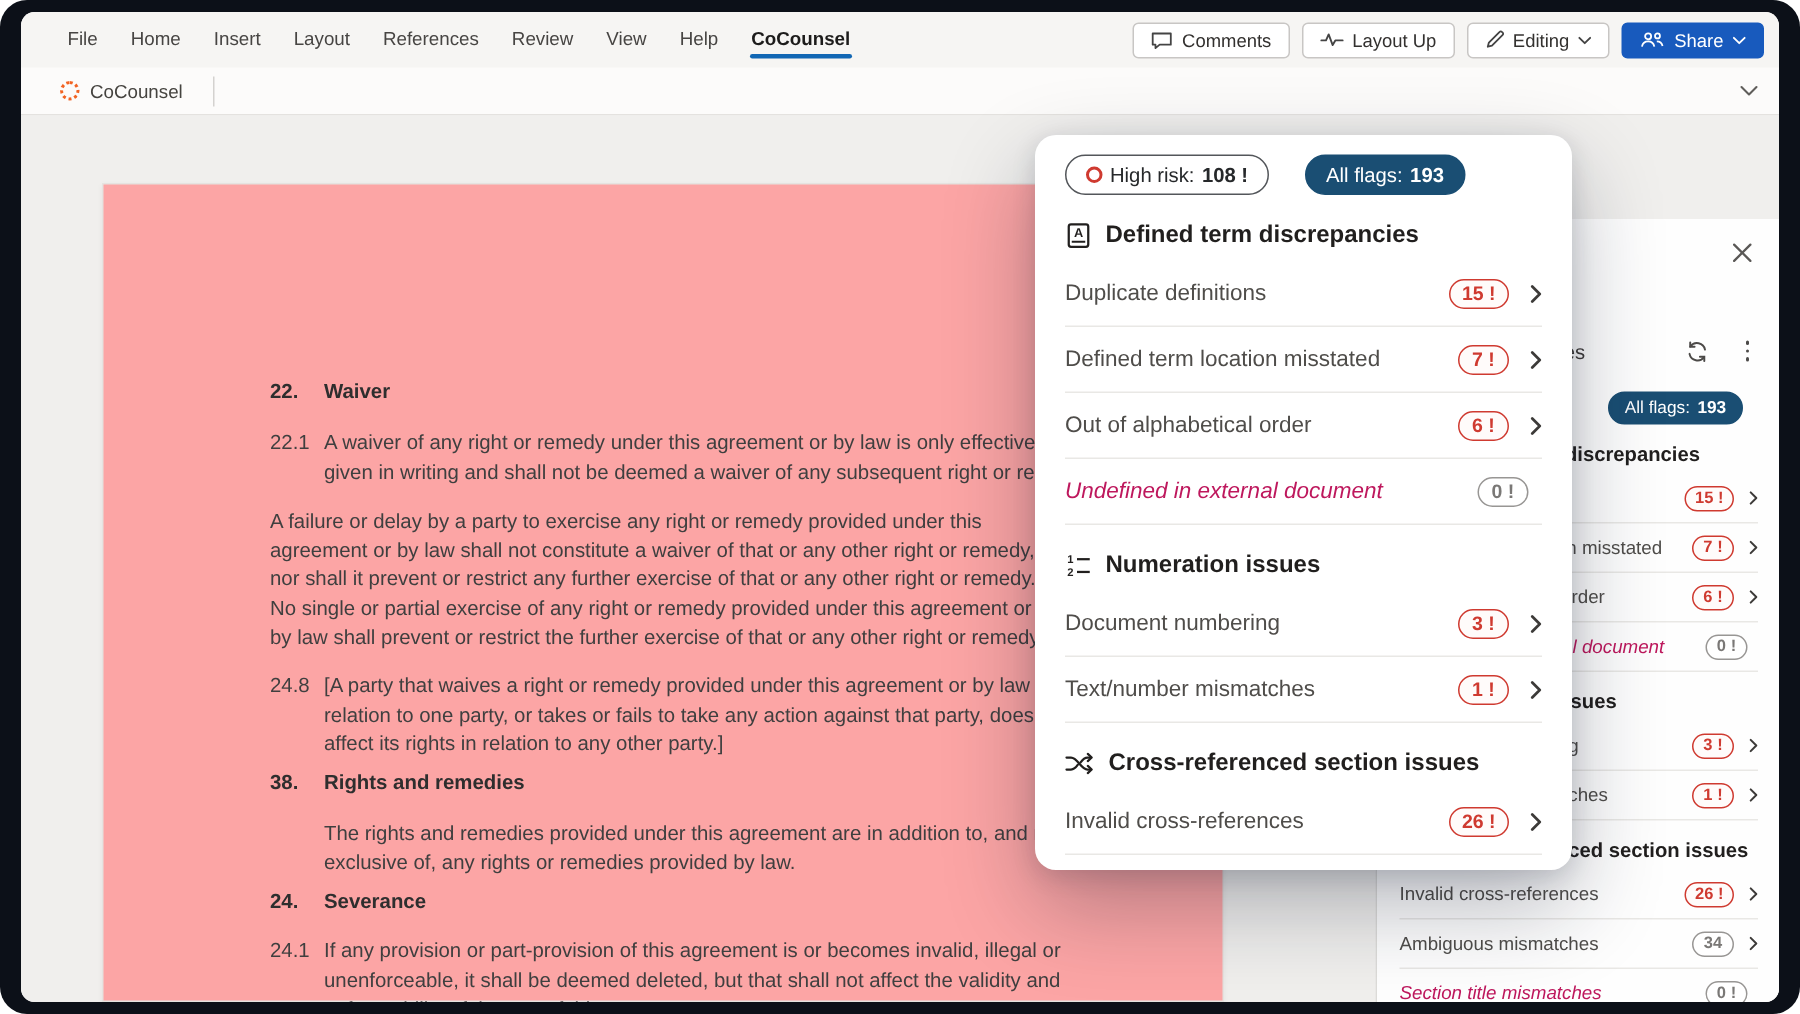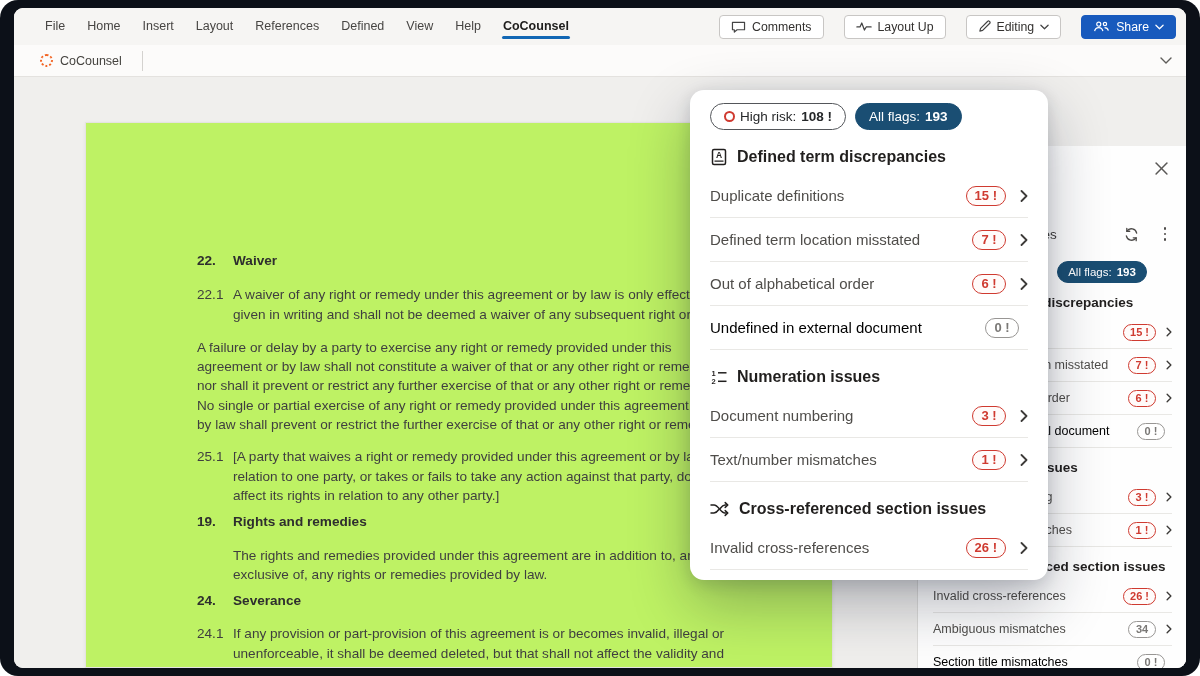--- a/index.html
+++ b/index.html
@@ -7,36 +7,36 @@
   .stage { position:relative; width:1200px; height:676px; overflow:hidden; background:#fff; }
   .frame { position:absolute; inset:0; background:#0c1018; border-radius:18px; }
   .window { position:absolute; left:14px; top:8px; width:1172px; height:660px; background:#f6f5f3; border-radius:9px; overflow:hidden; }
 
   
   .menubar { position:absolute; left:0; top:0; width:100%; height:37px; background:#f6f5f3; display:flex; align-items:center; justify-content:space-between; padding:0 10px 0 22px; }
   .tabs { display:flex; align-items:center; gap:4px; }
   .tab { font-size:12.5px; color:#474543; padding:5px 9px 7px; position:relative; cursor:default; }
   .tab.active { font-weight:700; color:#1d1c1b; }
   .tab.active::after { content:""; position:absolute; left:8px; right:8px; bottom:1px; height:2.5px; background:#1267b4; border-radius:2px; }
-  .actions { display:flex; align-items:center; gap:20px; }
+  .actions { display:flex; align-items:center; gap:8px; }
   .btn { display:inline-flex; align-items:center; gap:6px; height:24px; padding:0 11px; background:#fff; border:1px solid #c8c6c4; border-radius:4px; font-size:12.3px; color:#33312f; }
   .btn svg { display:block; }
   .btn.share { background:#185abd; border-color:#185abd; color:#ffffff; }
 
   
   .ribbon { position:absolute; left:0; top:37px; width:100%; height:32px; background:#fcfbfa; border-bottom:1px solid #e4e2df; display:flex; align-items:center; padding:0 14px 0 18px; }
   .cc-btn { display:inline-flex; align-items:center; gap:7px; font-size:12.5px; color:#45433f; padding:4px 8px; border-radius:3px; }
   .logo-ring { width:13px; height:13px; border:2px dotted #f26322; border-radius:50%; display:inline-block; }
   .vdiv { width:1px; height:20px; background:#d4d2cf; margin-left:12px; }
   .ribbon-spacer { flex:1; }
   .ribbon-chevron { color:#5f5d5a; display:flex; }
 
   
   .canvas { position:absolute; left:0; top:69px; width:100%; height:591px; background:#f0efed; }
-  .page { position:absolute; left:71px; top:45px; width:748px; height:546px; background:#bef264; border:1px solid #e5e3e0; box-shadow:0 1px 4px rgba(0,0,0,.05); }
+  .page { position:absolute; left:54px; top:45px; width:748px; height:546px; background:#fca5a5; border:1px solid #e5e3e0; box-shadow:0 1px 4px rgba(0,0,0,.05); }
   .doc { padding:128px 20px 0 111px; color:#3f3f3f; font-size:13.6px; line-height:19.3px; }
   .doc .block { display:flex; }
   .doc .num { width:36px; flex:0 0 36px; }
   .doc .txt { white-space:pre-line; max-width:600px; }
   .doc .heading .num, .doc .heading .txt { font-weight:700; color:#2e2e2e; }
   .doc .block:nth-child(1){margin-top:0}
   .doc .block:nth-child(2){margin-top:15px}
   .doc .block:nth-child(3){margin-top:14px}
   .doc .block:nth-child(4){margin-top:13px}
   .doc .block:nth-child(5){margin-top:7px}
@@ -49,32 +49,32 @@
   .sb-header { display:flex; align-items:center; justify-content:space-between; padding:11px 14px 0 15px; }
   .sb-title { display:flex; align-items:center; gap:7px; font-size:13px; font-weight:700; color:#3a3836; }
   .icon-btn { display:flex; align-items:center; justify-content:center; width:22px; height:22px; border-radius:3px; color:#555; }
   .sb-tools { display:flex; align-items:center; margin:44px 14px 0 15px; }
   .sb-tools .pt { flex:1; font-size:13.5px; color:#3d3b39; white-space:nowrap; overflow:hidden; }
   .sb-tools .tool-gap { display:flex; gap:16px; align-items:center; }
   .kebab { display:flex; flex-direction:column; gap:2.6px; align-items:center; width:14px; }
   .kebab i { width:2.8px; height:2.8px; border-radius:50%; background:#4c4a48; }
 
   
-  .pills { display:flex; align-items:center; gap:9px; }
+  .pills { display:flex; align-items:center; gap:24px; }
   .pill { display:inline-flex; align-items:center; gap:5px; border-radius:999px; white-space:nowrap; }
   .pill b { font-weight:700; }
   .pill-outline { background:#fff; border:1.5px solid #53565a; color:#26282a; }
   .pill-navy { background:#1a4e73; color:#fff; border:1.5px solid #1a4e73; }
   .ring { display:inline-block; border-radius:50%; border:2.5px solid #cf3a30; }
   .flag-section-header { display:flex; align-items:center; gap:9px; font-weight:700; color:#211f1e; }
   .flag-section-header svg { flex:0 0 auto; }
   .flag-row { display:flex; align-items:center; border-bottom:1px solid #e9e8e5; cursor:pointer; }
   .flag-row:last-child { border-bottom:1px solid #e9e8e5; }
   .flag-row .lbl { flex:1; color:#4f4d4a; white-space:nowrap; min-width:0; }
-  .flag-row.disabled .lbl { color:#000000; cursor:default; }
+  .flag-row.disabled .lbl { color:#be185d; cursor:default;font-style:italic; }
   .flag-pill { display:inline-flex; align-items:center; justify-content:center; font-weight:700; border-radius:999px; white-space:nowrap; }
   .flag-pill.red { color:#cf3a30; border:1.6px solid #cf3a30; background:#fffbfa; }
   .flag-pill.gray { color:#7a7876; border:1.6px solid #989694; background:#fff; }
   .chev { display:flex; color:#3d3b39; }
 
   
   .flags-lg .pills { margin-top:13px; }
   .flags-lg .pill { height:27px; padding:0 13px; font-size:13.5px; }
   .flags-lg .ring { width:11px; height:11px; }
   .flags-lg .flag-section-header { margin:18px 0 8px; font-size:16px; }
@@ -109,21 +109,21 @@
   <div class="frame"></div>
   <div class="window">
 
     <div class="menubar">
       <div class="tabs">
           <span class="tab">File</span>
           <span class="tab">Home</span>
           <span class="tab">Insert</span>
           <span class="tab">Layout</span>
           <span class="tab">References</span>
-          <span class="tab">Defined</span>
+          <span class="tab">Review</span>
           <span class="tab">View</span>
           <span class="tab">Help</span>
           <span class="tab active">CoCounsel</span>
         </div>
       <div class="actions">
         <button class="btn">
           <span>
               <svg width="15" height="13" viewBox="0 0 16 14" fill="none" stroke="#444" stroke-width="1.3">
                 <path d="M1.5 2.5h13v8h-8l-3 2.5v-2.5h-2z" stroke-linejoin="round"></path>
               </svg>
@@ -197,27 +197,27 @@
 given in writing and shall not be deemed a waiver of any subsequent right or remedy.</span>
             </div>
             <div class="block para">
               <span class="txt">A failure or delay by a party to exercise any right or remedy provided under this
 agreement or by law shall not constitute a waiver of that or any other right or remedy,
 nor shall it prevent or restrict any further exercise of that or any other right or remedy.
 No single or partial exercise of any right or remedy provided under this agreement or
 by law shall prevent or restrict the further exercise of that or any other right or remedy.</span>
             </div>
             <div class="block para">
-              <span class="num">25.1</span>
+              <span class="num">24.8</span>
               <span class="txt">[A party that waives a right or remedy provided under this agreement or by law in
 relation to one party, or takes or fails to take any action against that party, does not
 affect its rights in relation to any other party.]</span>
             </div>
             <div class="block heading">
-              <span class="num">19.</span>
+              <span class="num">38.</span>
               <span class="txt">Rights and remedies</span>
             </div>
             <div class="block para">
               <span class="num"></span>
               <span class="txt">The rights and remedies provided under this agreement are in addition to, and not
 exclusive of, any rights or remedies provided by law.</span>
             </div>
             <div class="block heading">
               <span class="num">24.</span>
               <span class="txt">Severance</span>

